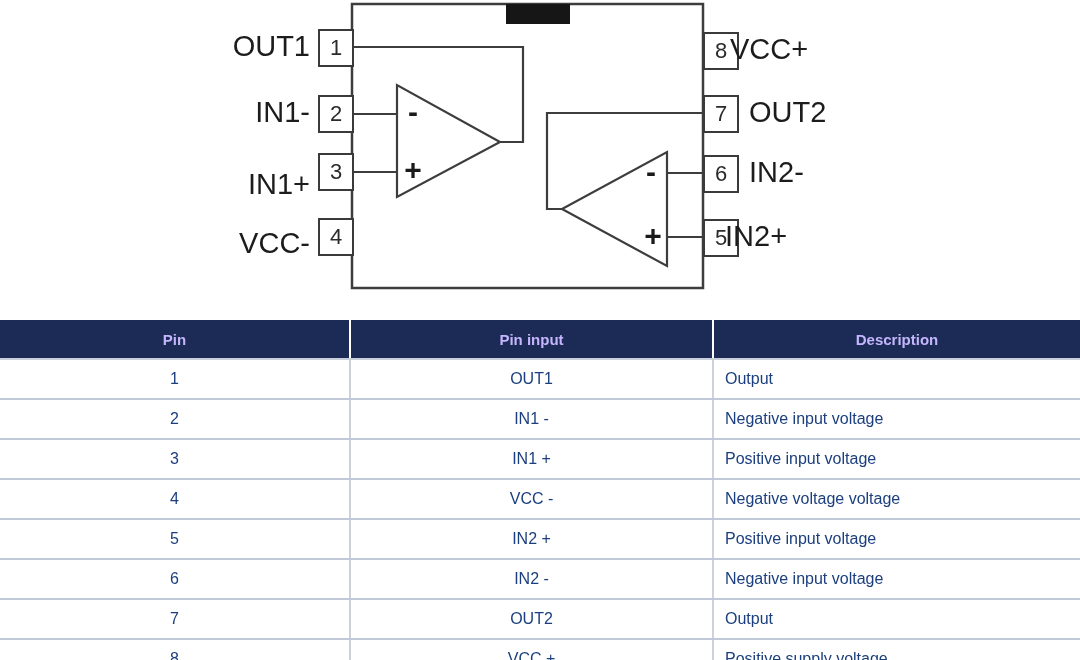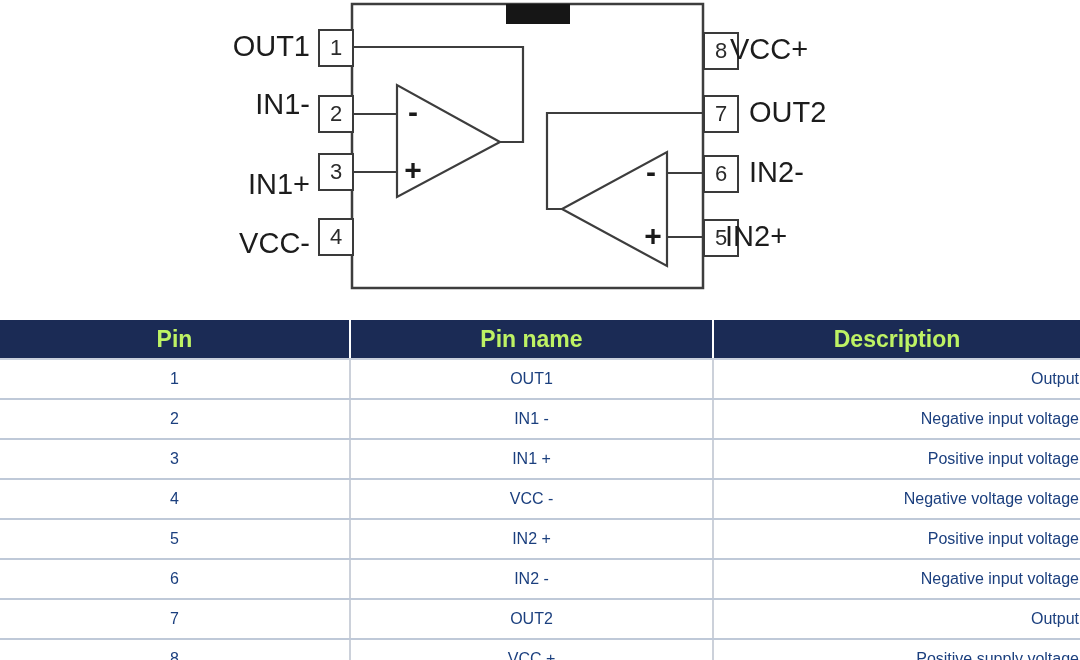--- a/index.html
+++ b/index.html
@@ -43,38 +43,38 @@
   
   .pin-table{
     position:absolute;
     left:0;top:320px;
     width:1080px;
     border-collapse:collapse;
     table-layout:fixed;
   }
   .pin-table th{
     background:#1b2b55;
-    color:#bef264;
-    font-size:23px;font-weight:bold;
+    color:#c4b5fd;
+    font-size:15px;font-weight:bold;
     height:36px;
     text-align:center;
     border-right:2px solid #ffffff;
     border-bottom:2px solid #c9d0dc;
   }
   .pin-table th:last-child{border-right:none;}
   .pin-table td{
     color:#1b3f7e;
     font-size:16px;
     height:36px;
     text-align:center;
     border-bottom:2px solid #bfc9d8;
     border-right:2px solid #ccd1da;
   }
   .pin-table td:last-child{
-    text-align:right;
+    text-align:left;
     padding-left:11px;
     border-right:none;
   }
   .pin-table tr:last-child td{border-bottom:none;}
 </style>
 </head>
 <body>
 
 <div class="diagram">
 
@@ -119,21 +119,21 @@
       <span>7</span>
     </div>
   <div class="pinbox" style="left:703px;top:155px">
       <span>6</span>
     </div>
   <div class="pinbox" style="left:703px;top:219px">
       <span>5</span>
     </div>
 
   <div class="pinlabel left" style="top:30px">OUT1</div>
-  <div class="pinlabel left" style="top:88px">IN1-</div>
+  <div class="pinlabel left" style="top:96px">IN1-</div>
   <div class="pinlabel left" style="top:168px">IN1+</div>
   <div class="pinlabel left" style="top:227px">VCC-</div>
 
   <div class="pinlabel" style="left:730px;top:33px">VCC+</div>
   <div class="pinlabel" style="left:749px;top:96px">OUT2</div>
   <div class="pinlabel" style="left:749px;top:156px">IN2-</div>
   <div class="pinlabel" style="left:725px;top:220px">IN2+</div>
 
   <div class="opamp-sign" style="left:413px;top:112px">-</div>
   <div class="opamp-sign" style="left:413px;top:170px">+</div>
@@ -143,21 +143,21 @@
 
 <table class="pin-table">
   <colgroup>
     <col style="width:350px">
     <col style="width:363px">
     <col style="width:367px">
   </colgroup>
   <thead>
     <tr>
       <th>Pin</th>
-      <th>Pin name</th>
+      <th>Pin input</th>
       <th>Description</th>
     </tr>
   </thead>
   <tbody>
     <tr>
       <td>1</td>
       <td>OUT1</td>
       <td>Output</td>
     </tr>
     <tr>

